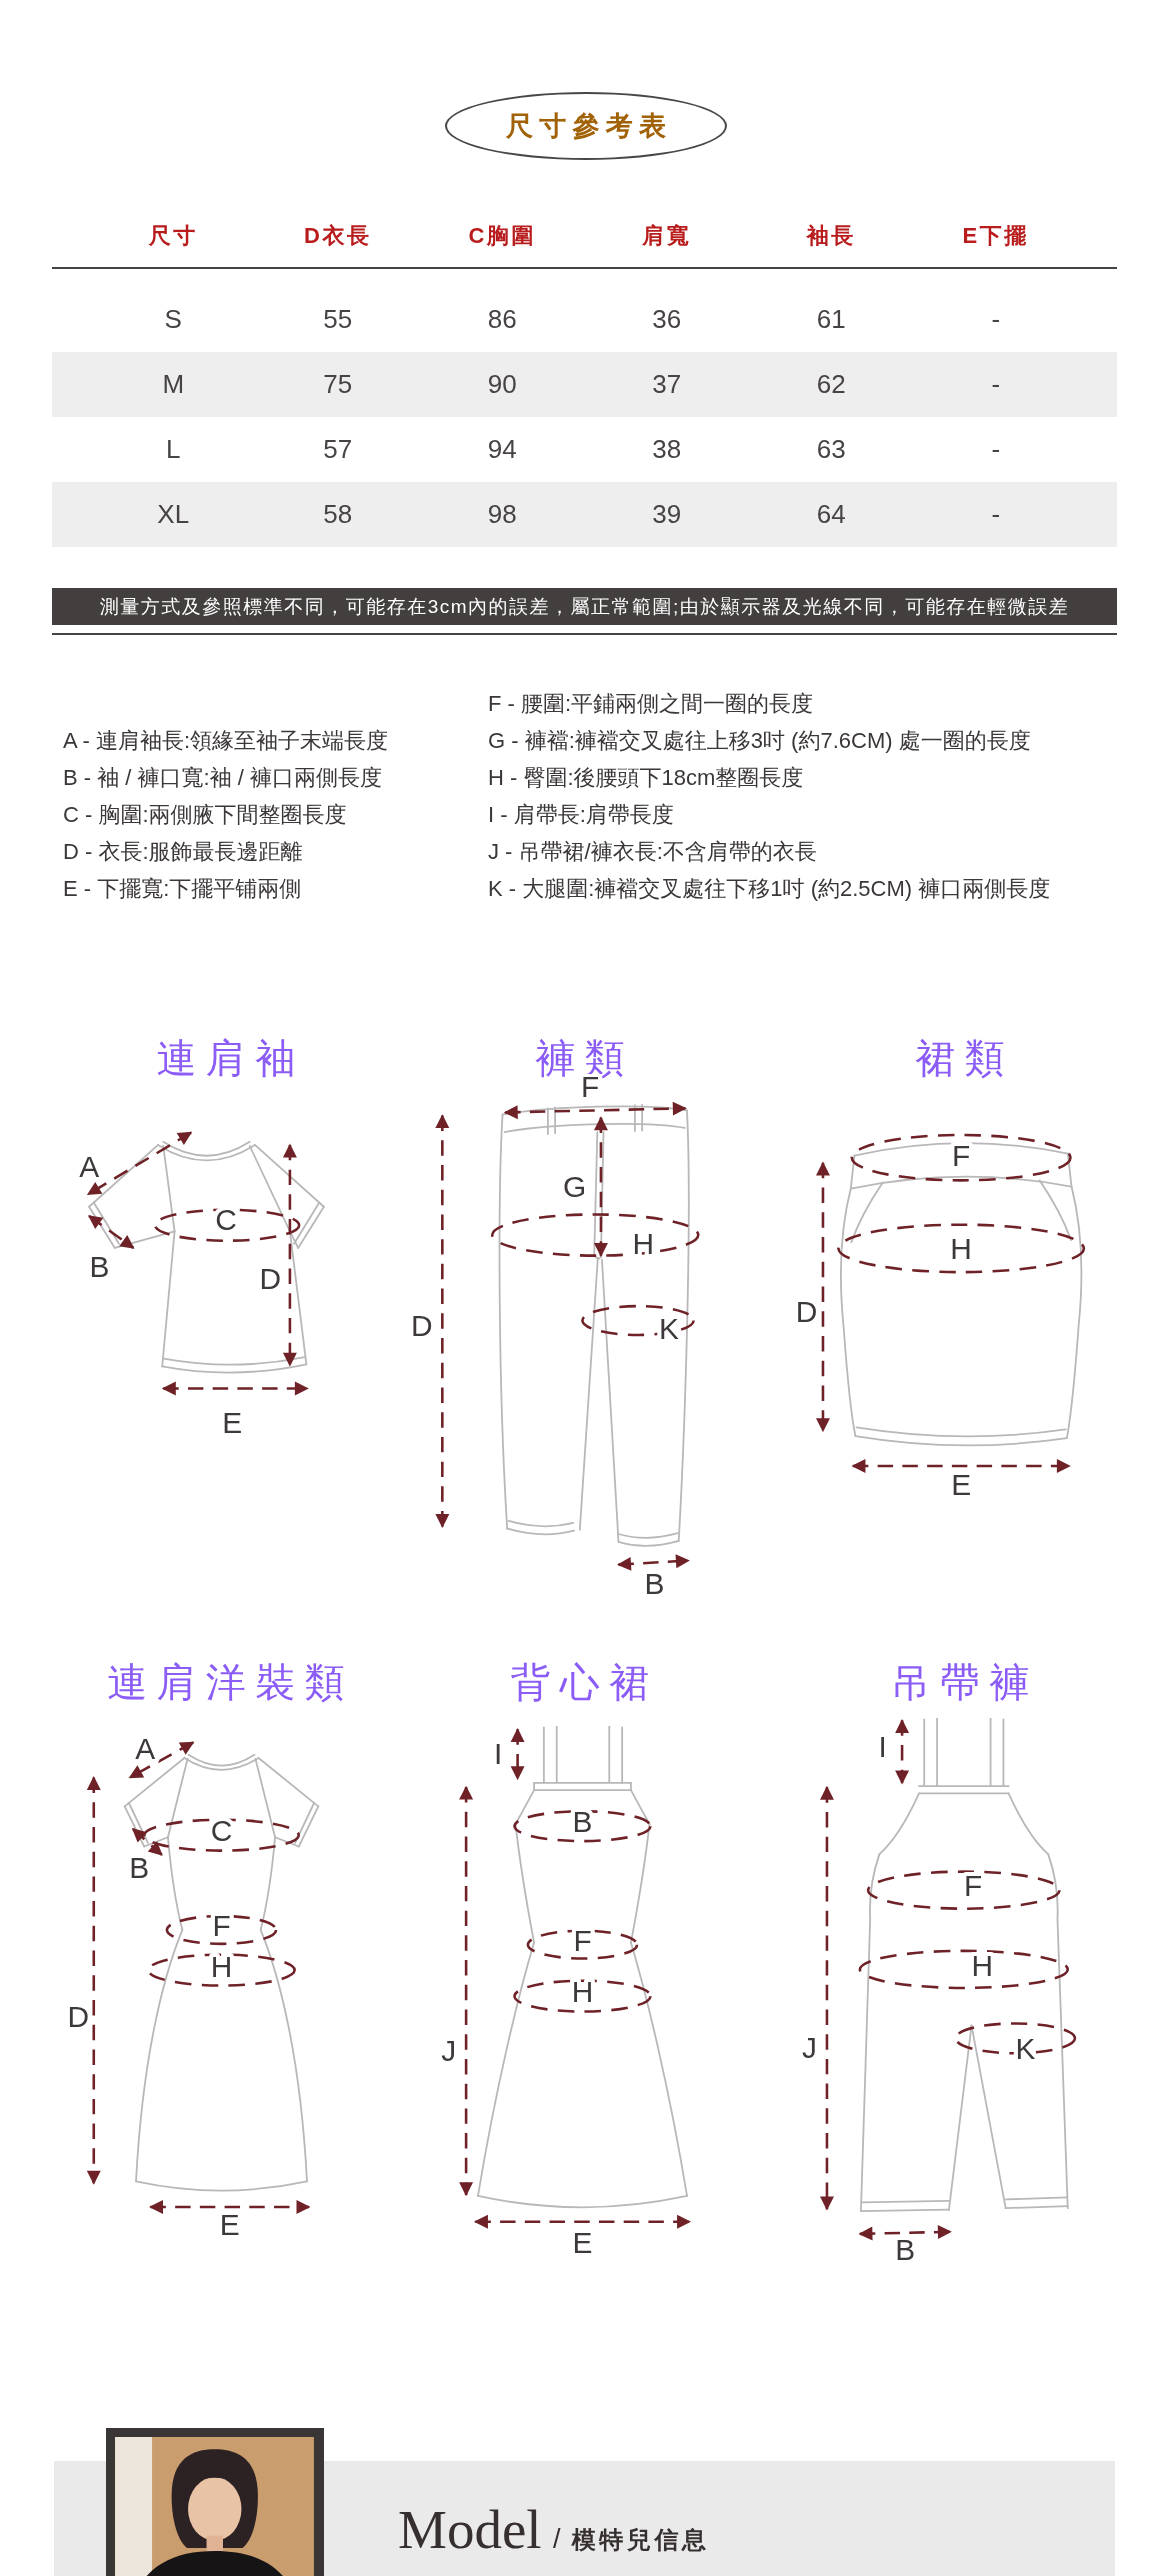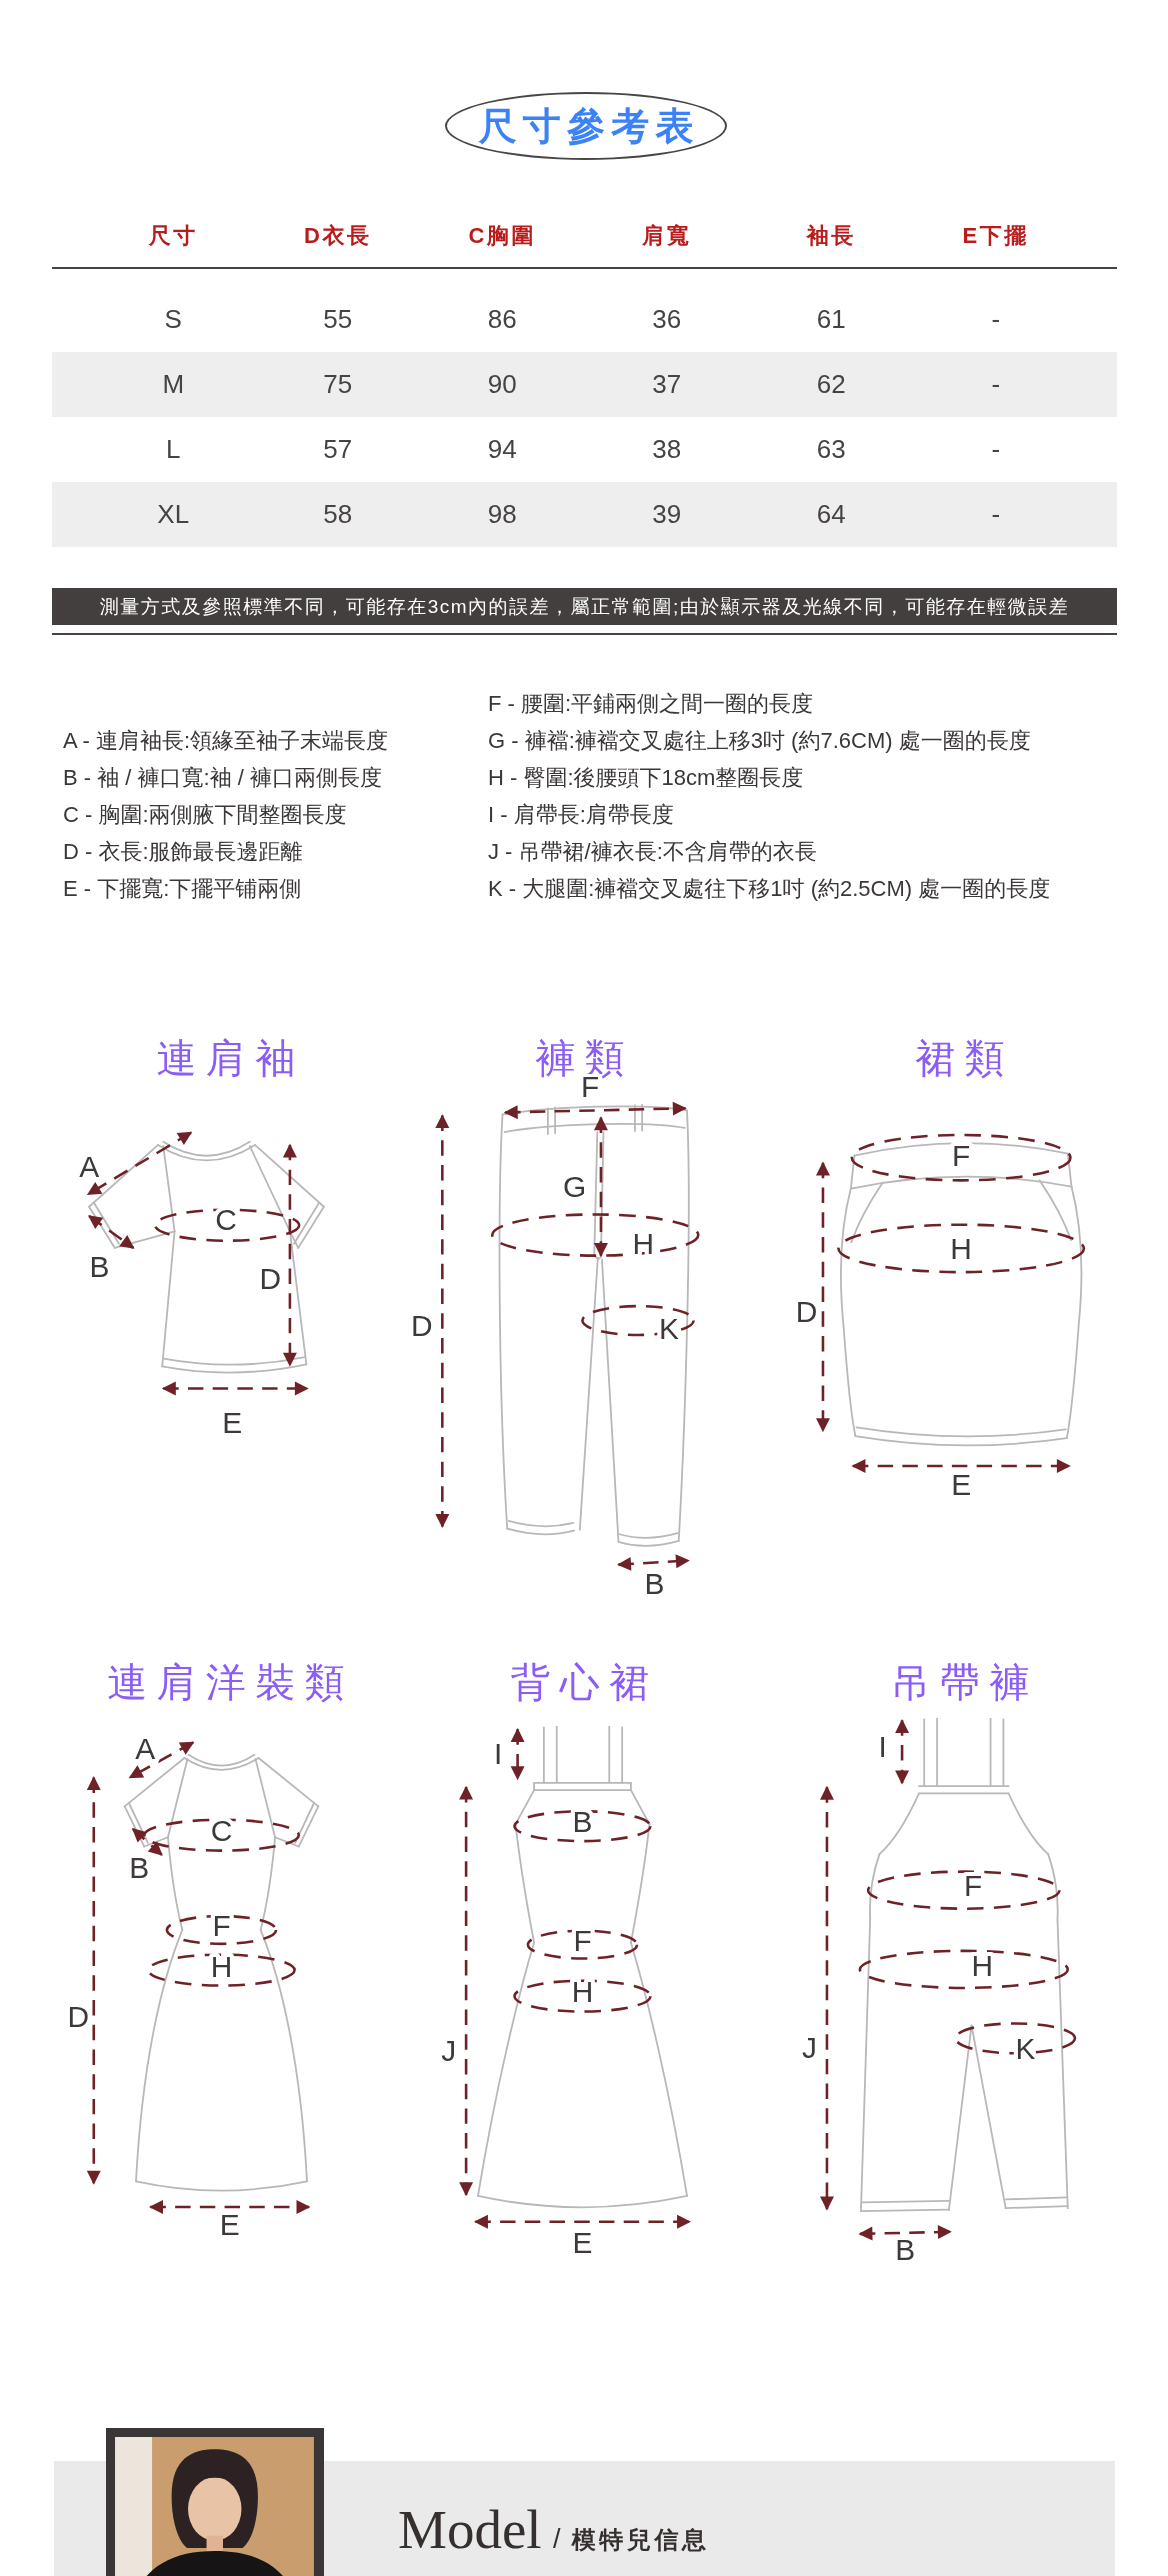--- a/index.html
+++ b/index.html
@@ -3,21 +3,21 @@
 <meta charset="utf-8">
 <style>
   html,body{margin:0;padding:0;background:#ffffff;}
   #page{position:relative;width:1168px;height:2775px;background:#ffffff;overflow:hidden;
         font-family:"Liberation Sans",sans-serif;color:#3b3738;}
   .abs{position:absolute;}
 
   
   #title-oval{left:445px;top:92px;width:278px;height:64px;border:2.6px solid #4a4646;border-radius:50%;
               display:flex;align-items:center;justify-content:center;}
-  #title-oval span{font-size:38px;letter-spacing:6.2px;font-weight:bold;color:#3b82f6;padding-left:6.2px;}
+  #title-oval span{font-size:27px;letter-spacing:6.2px;font-weight:bold;color:#a16207;padding-left:6.2px;}
 
   
   #size-table{left:52px;top:204px;width:1065px;}
   .thead{display:flex;height:63px;align-items:center;padding:0 39px;}
   .thead .cell{flex:1;text-align:center;font-size:22px;font-weight:bold;letter-spacing:2.6px;color:#b91c1c;}
   .tdivider{height:2.1px;background:#474243;}
   .tbody-pad{height:17.5px;}
   .trow{display:flex;height:65px;align-items:center;padding:0 39px;}
   .trow.alt{background:#efeeee;}
   .trow .cell{flex:1;text-align:center;font-size:26px;color:#474344;}
@@ -117,21 +117,21 @@
     <div>C - 胸圍:兩側腋下間整圈長度</div>
     <div>D - 衣長:服飾最長邊距離</div>
     <div>E - 下擺寬:下擺平铺兩側</div>
   </div>
   <div class="abs legend-col" id="legend-right">
     <div>F - 腰圍:平鋪兩側之間一圈的長度</div>
     <div>G - 褲襠:褲襠交叉處往上移3吋 (約7.6CM) 處一圈的長度</div>
     <div>H - 臀圍:後腰頭下18cm整圈長度</div>
     <div>I - 肩帶長:肩帶長度</div>
     <div>J - 吊帶裙/褲衣長:不含肩帶的衣長</div>
-    <div>K - 大腿圍:褲襠交叉處往下移1吋 (約2.5CM) 處一圈的長度</div>
+    <div>K - 大腿圍:褲襠交叉處往下移1吋 (約2.5CM) 褲口兩側長度</div>
   </div>
 
   <div class="abs diag-title" style="left:76px;top:1031px;">連肩袖</div>
   <div class="abs diag-title" style="left:430px;top:1031px;">褲類</div>
   <div class="abs diag-title" style="left:810px;top:1031px;">裙類</div>
 
   <svg class="abs" style="left:62px;top:1113px;" width="289" height="363" viewBox="0 0 560 705">
     <defs>
       <marker id="arrw" viewBox="0 0 12 12" refX="10" refY="6" markerWidth="6.5" markerHeight="6.5" orient="auto-start-reverse">
         <path d="M 1 1 L 11 6 L 1 11 Z" fill="#6e2227"></path>

